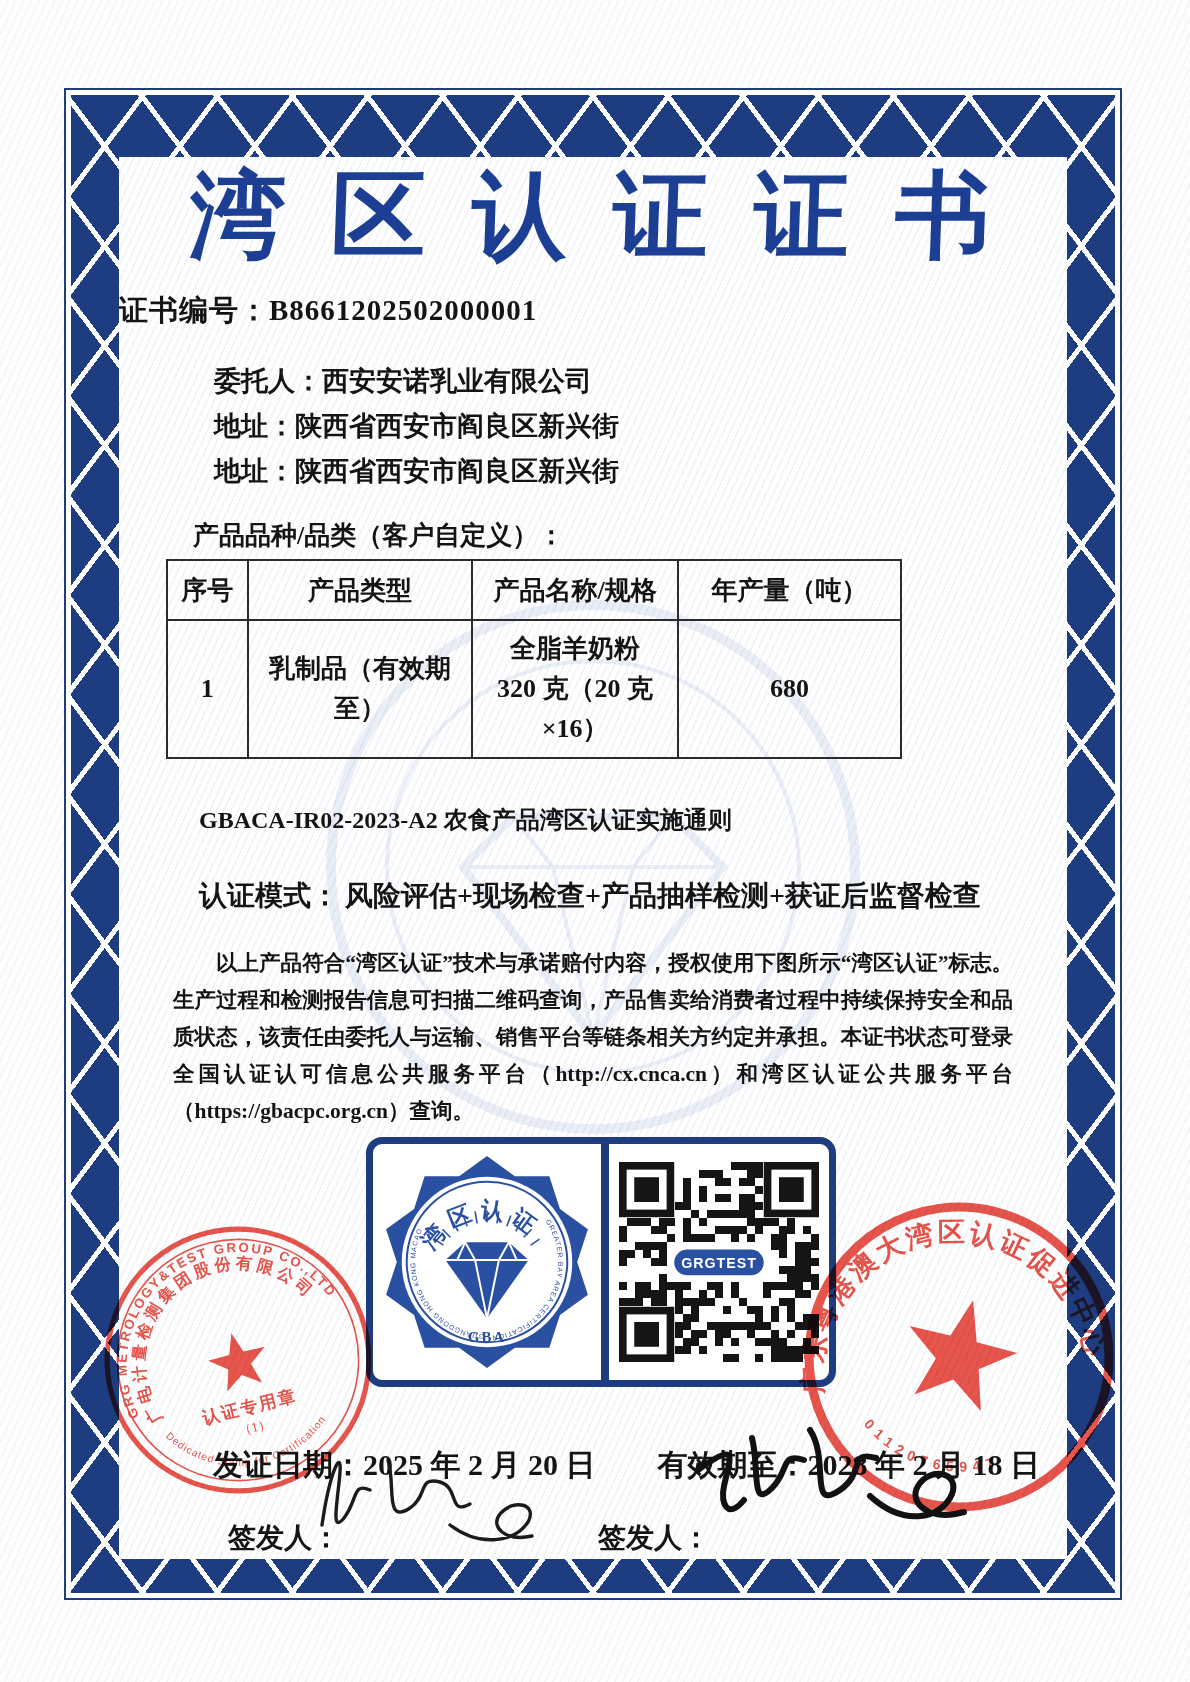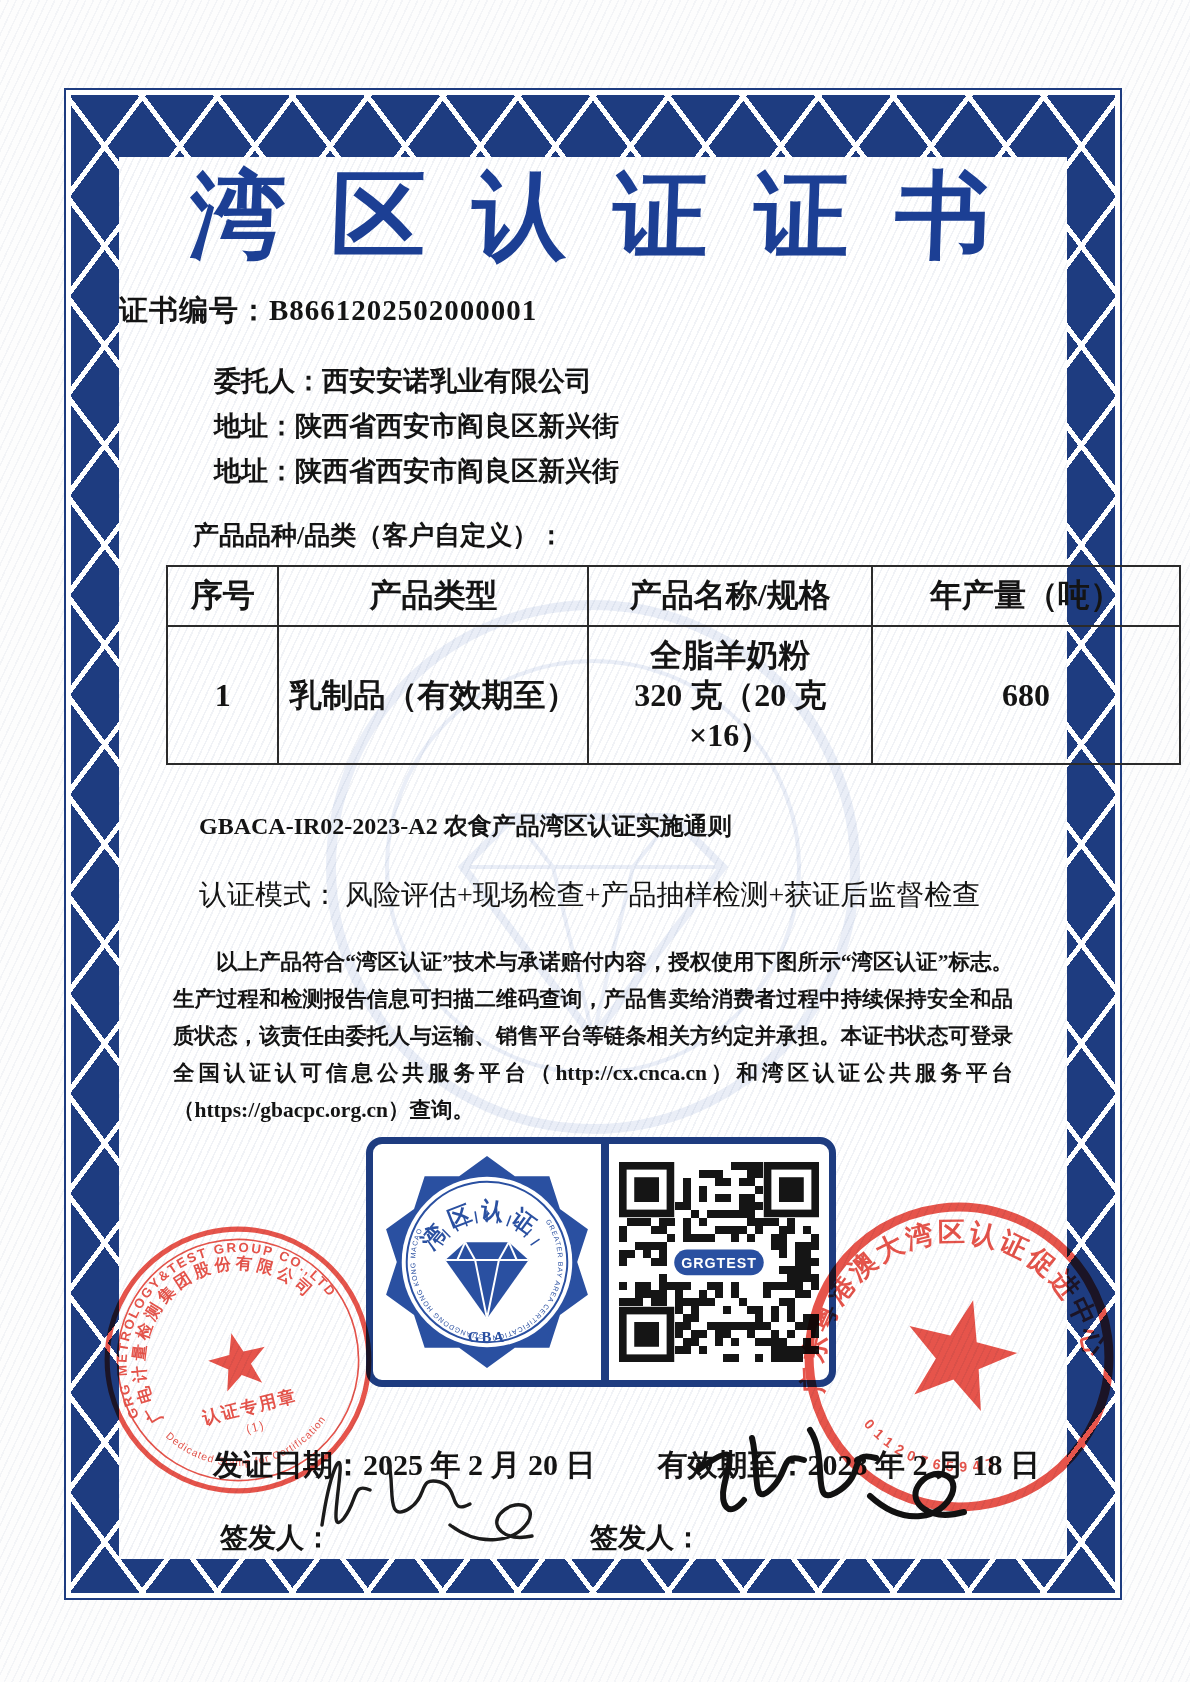--- a/index.html
+++ b/index.html
@@ -24,47 +24,47 @@
     background-image:repeating-linear-gradient(115deg, rgba(203,210,224,.28) 0 1.5px, rgba(255,255,255,0) 1.5px 6.5px);
   }
   .watermark{position:absolute;left:50%;top:430px;transform:translateX(-50%);opacity:.10;z-index:0;}
   .z{position:relative;z-index:1;}
   .title{
     text-align:center;margin:14px 0 0 0;font-size:95px;font-weight:700;color:#1c3f94;
     letter-spacing:46px;padding-left:40px;line-height:118px;transform:skewX(-2deg);
   }
   .cert-no{margin-top:16px;text-align:left;font-size:29px;font-weight:700;letter-spacing:1px;}
   .info{margin:28px 0 0 95px;font-size:27px;font-weight:600;line-height:45px;}
-  .caption{margin:24px 0 12px 74px;font-size:26px;font-weight:700;}
+  .caption{margin:24px 0 6px 74px;font-size:26px;font-weight:700;}
   table.products{
-    border-collapse:collapse;margin:0 0 0 47px;width:1015px;table-layout:fixed;
-    font-size:32px;background:transparent;
+    border-collapse:collapse;margin:0 0 0 47px;width:736px;table-layout:fixed;
+    font-size:26px;background:transparent;
   }
   table.products th,table.products td{border:2px solid #2b2b2b;text-align:center;font-weight:600;}
   table.products th{height:56px;font-weight:700;}
   table.products td{padding:8px 4px;line-height:40px;}
   .basis{display:flex;margin:42px 0 0 80px;font-size:24px;font-weight:600;}
   .basis .lbl{font-size:26px;font-weight:700;white-space:nowrap;margin-right:8px;}
   .basis .lines div{margin-bottom:26px;line-height:38px;}
-  .mode{margin:5px 0 0 80px;font-size:28px;font-weight:400;}
+  .mode{margin:12px 0 0 80px;font-size:28px;font-weight:700;}
   .mode .lbl{margin-right:6px;}
   .statement{
     margin:30px auto 0 auto;width:840px;font-size:21.5px;font-weight:600;line-height:37px;
     text-align:justify;text-indent:2em;
   }
   .markbox{
     position:absolute;left:247px;top:980px;width:470px;height:250px;box-sizing:border-box;
     border:7px solid #1e3c80;border-radius:16px;background:#fff;display:flex;z-index:2;
   }
   .markbox .cell{flex:1;display:flex;align-items:center;justify-content:center;}
   .markbox .divider{width:8px;background:#1e3c80;}
   .dates{display:flex;position:absolute;left:0;top:1288px;width:100%;font-size:30px;font-weight:700;z-index:3;}
   .dates .d1{margin-left:94px;}
   .dates .d2{margin-left:62px;}
-  .signers{display:flex;position:absolute;left:0;top:1362px;width:100%;font-size:28px;font-weight:700;z-index:3;align-items:flex-end;}
+  .signers{display:flex;position:absolute;left:8px;top:1362px;width:100%;font-size:28px;font-weight:700;z-index:3;align-items:flex-end;}
   .signers .s1{margin-left:101px;}
   .signers .s2{margin-left:258px;}
   .stamp{position:absolute;mix-blend-mode:multiply;opacity:.92;z-index:4;}
   .stamp-left{left:100px;top:1222px;transform:rotate(-14deg);}
   .stamp-right{left:798px;top:1196px;transform:rotate(14deg);}
   .sig{position:absolute;z-index:5;}
   .sig-left{left:300px;top:1430px;}
   .sig-right{left:680px;top:1400px;}
   .qr-dark{fill:#151515;}
 </style>

